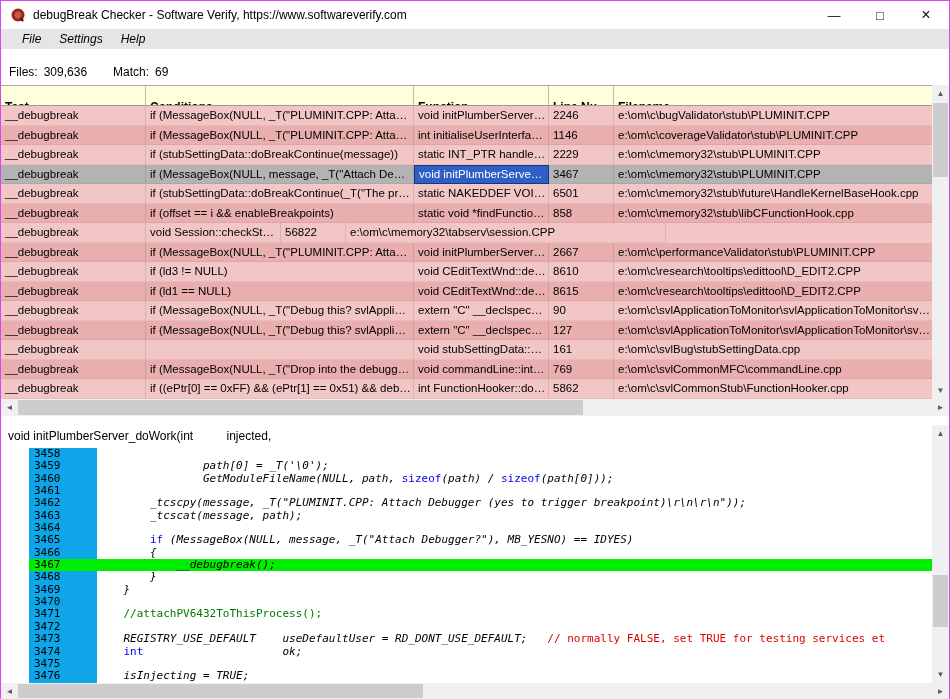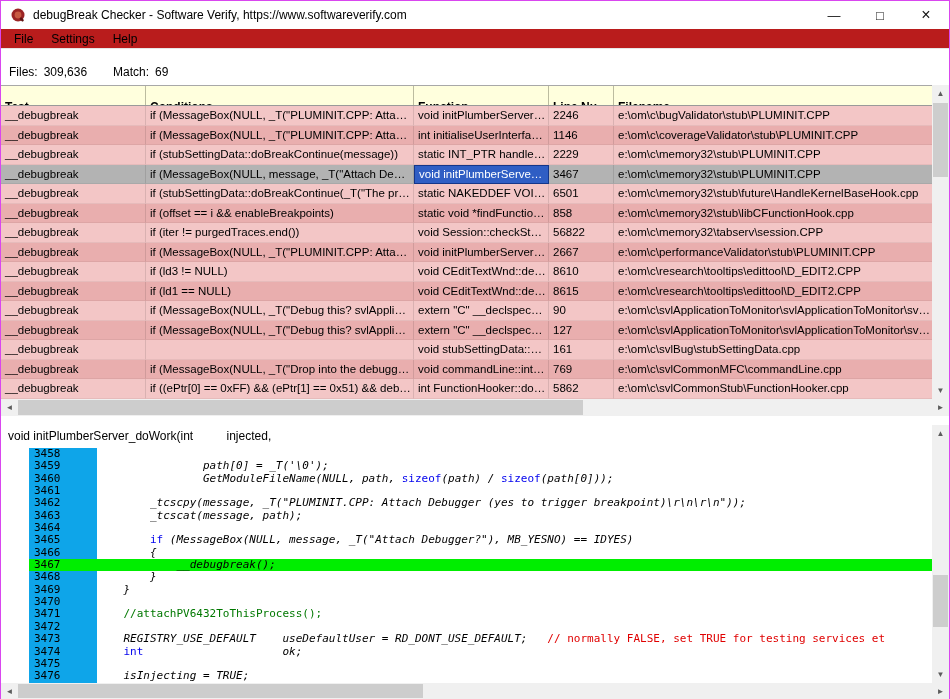--- a/index.html
+++ b/index.html
@@ -11,21 +11,21 @@
   .titlebar{position:absolute;top:0;left:0;right:0;height:28px;background:#fff;
     display:flex;align-items:center;}
   .app-icon{width:16px;height:16px;margin:0 7px 0 9px;flex:0 0 auto;}
   .title-text{font-size:12px;color:#000;white-space:nowrap;}
   .win-btns{position:absolute;right:0;top:0;height:28px;display:flex;}
   .win-btn{width:46px;height:28px;display:flex;align-items:center;justify-content:center;
     font-size:13px;color:#111;}
   .win-btn.close{font-size:16px;}
   
   .menubar{position:absolute;top:28px;left:0;right:0;height:20px;display:flex;
-    align-items:center;padding-left:4px;font-size:12px;border-bottom:1px solid #e6e6e6;background:#b91c1c;}
+    align-items:center;padding-left:12px;font-size:12px;border-bottom:1px solid #e6e6e6;background:#e5e5e5;font-style:italic;}
   .menu-item{padding:2px 9px;color:#000;}
   
   .statusline{position:absolute;top:64px;left:8px;font-size:12px;color:#000;}
   .statusline .lbl{margin-right:6px;}
   .statusline .val{margin-right:26px;}
   
   .thead{position:absolute;top:84px;left:0;width:933px;height:21px;display:flex;
     background:#ffffdd;border-top:1px solid #a8a8a8;border-bottom:1px solid #9a9a9a;
     font-size:12px;font-weight:bold;}
   .th{padding:14px 0 0 4px;border-right:1px solid #bcbc9f;overflow:hidden;white-space:nowrap;}
@@ -148,21 +148,20 @@
       </div>
       <div class="trow dark">
         <div class="cell w-test">__debugbreak</div>
         <div class="cell w-cond">if (offset == i &amp;&amp; enableBreakpoints)</div>
         <div class="cell w-func">static void *findFunction(...</div>
         <div class="cell w-line">858</div>
         <div class="cell w-file">e:\om\c\memory32\stub\libCFunctionHook.cpp</div>
       </div>
       <div class="trow light">
         <div class="cell w-test">__debugbreak</div>
-        <div class="cell w-cond">if (iter != purgedTraces.end())</div>
         <div class="cell w-func">void Session::checkStack...</div>
         <div class="cell w-line">56822</div>
         <div class="cell w-file">e:\om\c\memory32\tabserv\session.CPP</div>
       </div>
       <div class="trow dark">
         <div class="cell w-test">__debugbreak</div>
         <div class="cell w-cond">if (MessageBox(NULL, _T("PLUMINIT.CPP: Attach Deb...</div>
         <div class="cell w-func">void initPlumberServer_d...</div>
         <div class="cell w-line">2667</div>
         <div class="cell w-file">e:\om\c\performanceValidator\stub\PLUMINIT.CPP</div>

